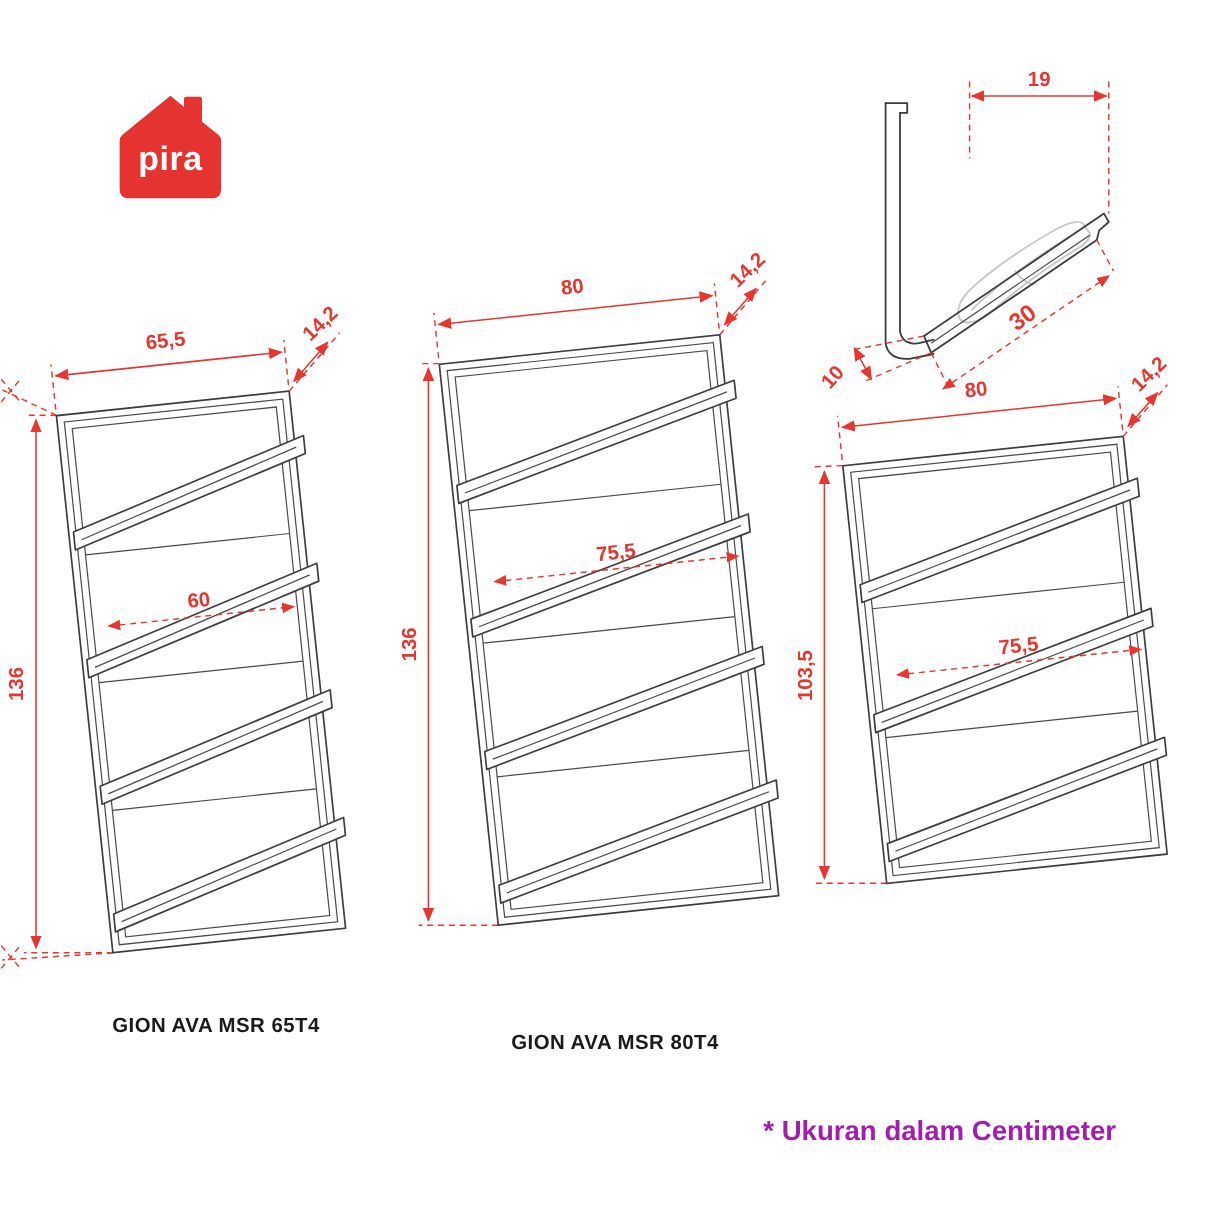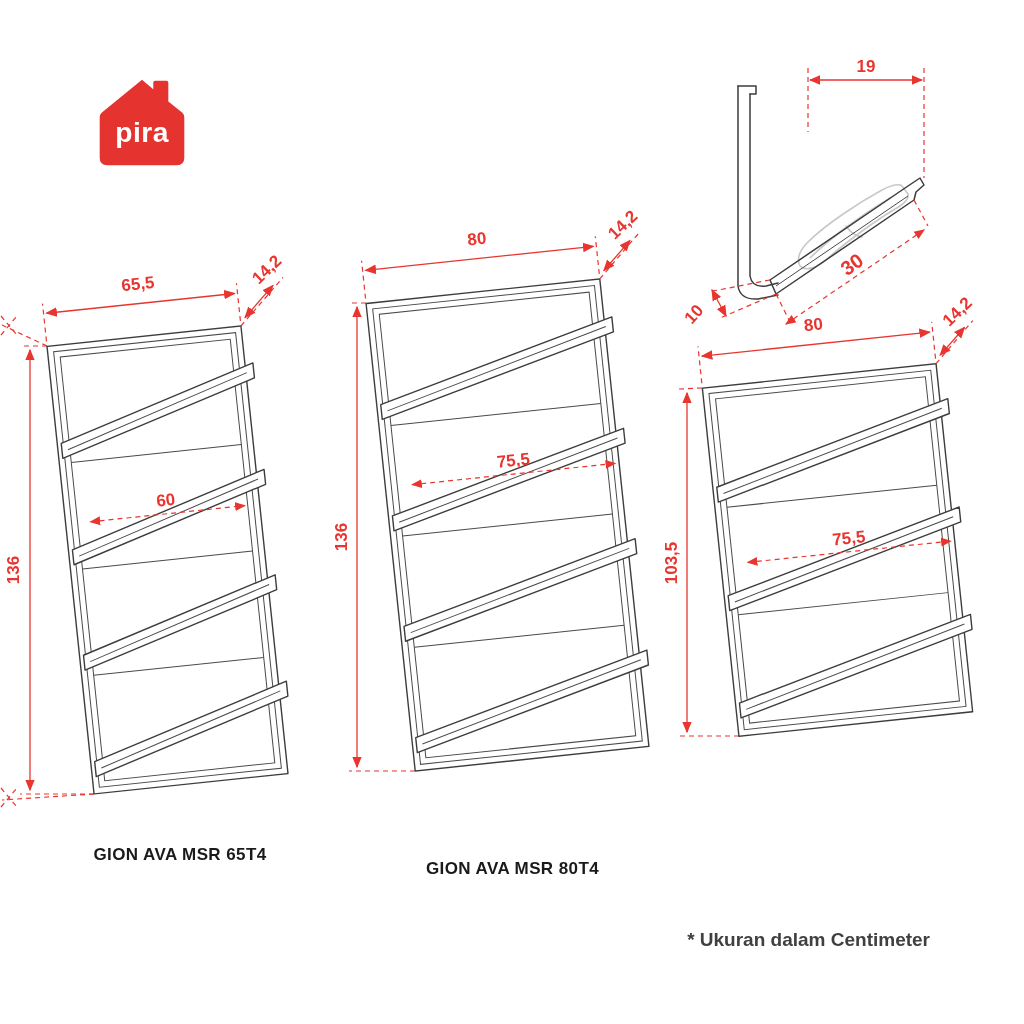--- a/index.html
+++ b/index.html
@@ -12,21 +12,21 @@
   .k{stroke:#3d3d3d;stroke-width:1.5;fill:none;stroke-linecap:round;stroke-linejoin:round;}
   .k2{stroke:#4a4a4a;stroke-width:1;fill:none;}
   .kf{stroke:#3d3d3d;stroke-width:1.4;fill:#ffffff;stroke-linejoin:round;}
   .r{stroke:#e8352f;stroke-width:1.3;fill:none;}
   .rd{stroke:#e8352f;stroke-width:1.2;fill:none;stroke-dasharray:5 4;}
   .rt{fill:#e8352f;font-size:17px;font-weight:600;}
   .rt-big{fill:#e8352f;font-size:20px;font-weight:700;}
   .gray{stroke:#c8c8c8;stroke-width:1.6;fill:none;stroke-linecap:round;stroke-linejoin:round;}
   .product-name{position:absolute;text-align:center;font-size:17px;font-weight:700;
                 color:#1a1a1a;letter-spacing:.4px;}
-  .note{position:absolute;font-size:19px;font-weight:700;color:#404040;}
+  .note{position:absolute;font-size:23px;font-weight:700;color:#a21caf;}
   .logo-text{fill:#ffffff;font-size:30px;font-weight:700;letter-spacing:.5px;}
 </style>
 </head>
 <body>
 
 <div id="canvas">
 
   <svg class="abs" style="left:95px;top:76px;" width="94" height="94" viewBox="0 0 100 100">
     <path d="M50,4 L62,14 L62,7 Q62,5 64,5 L76,5 Q78,5 78,7 L78,27 L93,39 Q95,41 95,44 L95,87
              Q95,95 87,95 L13,95 Q5,95 5,87 L5,44 Q5,41 7,39 Z" fill="#e5332f"></path>

